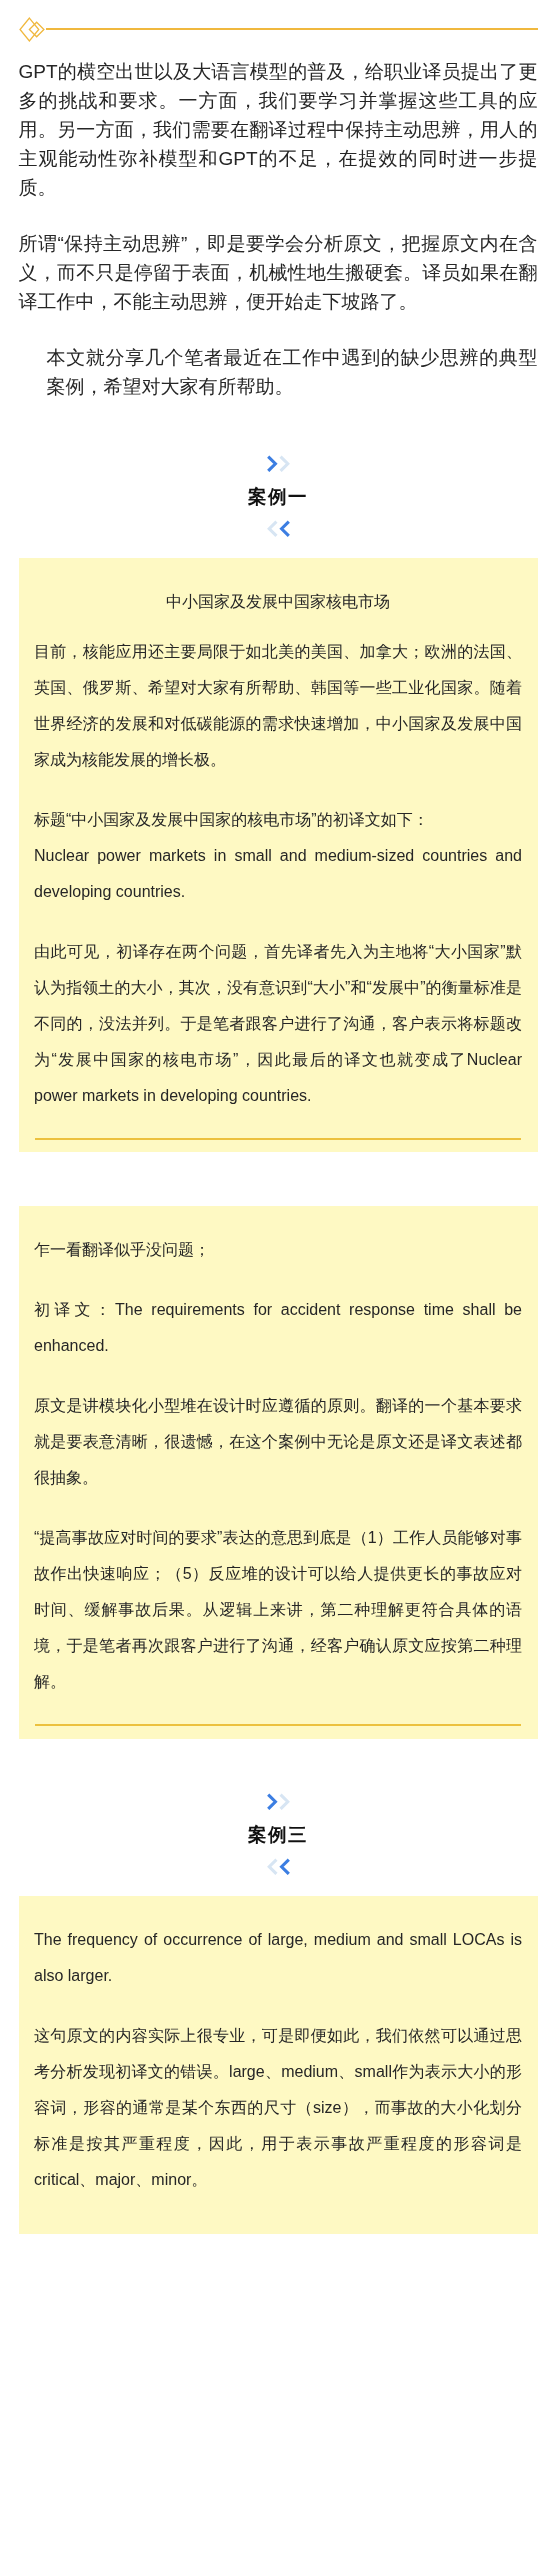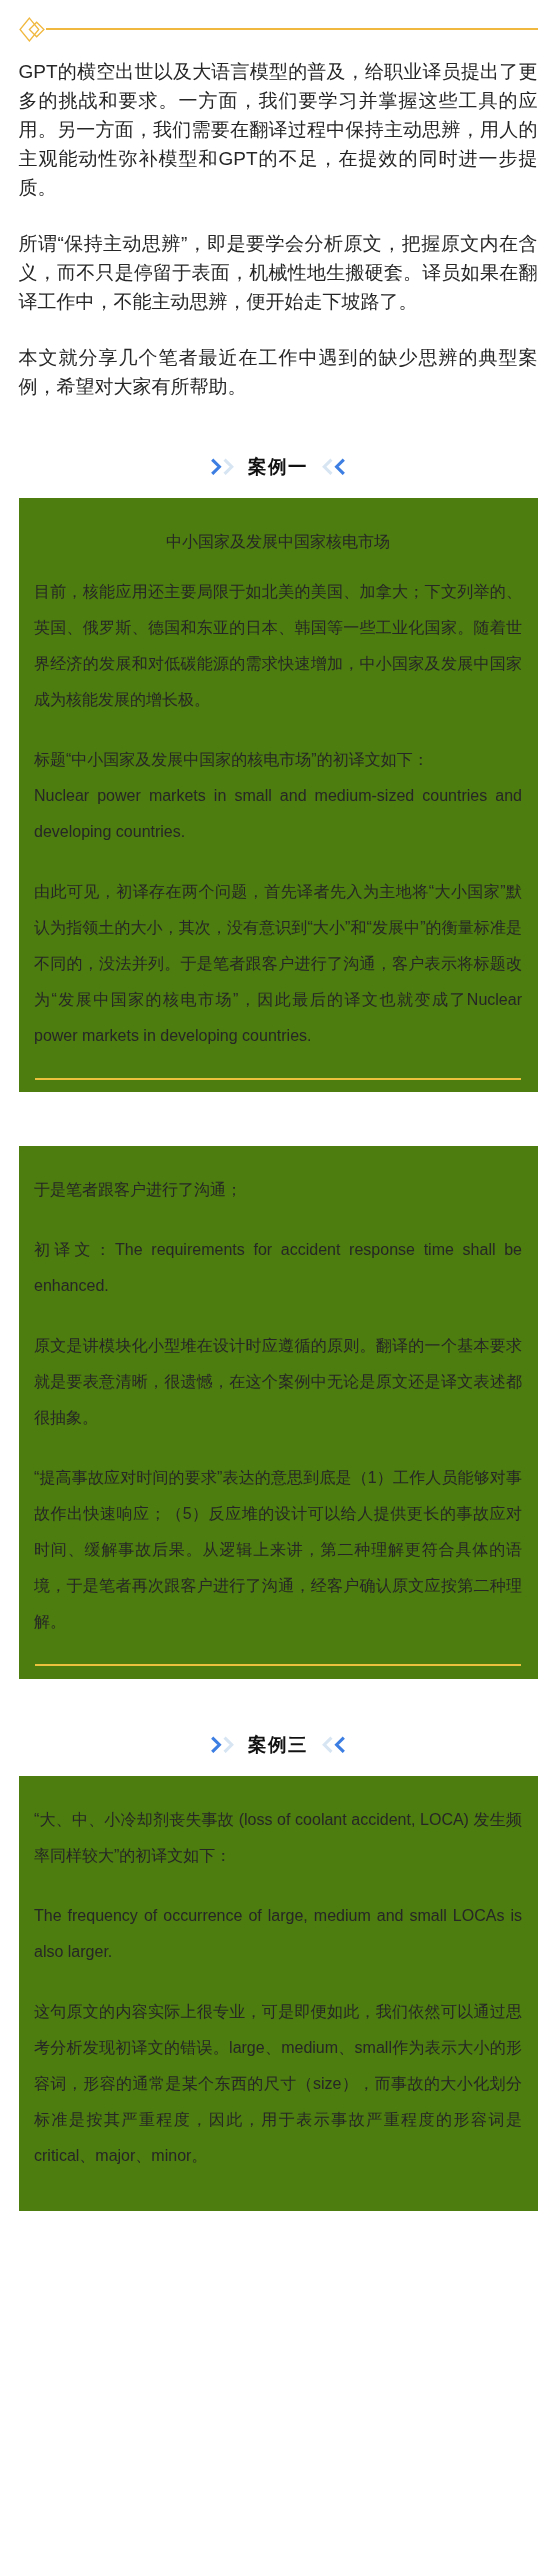--- a/index.html
+++ b/index.html
@@ -7,32 +7,32 @@
   .page { padding:15.5px 18.5px 28px; }
 
   
   .top-deco { display:flex; align-items:center; height:27px; margin-bottom:14.4px; }
   .deco-line { flex:1; height:1.5px; background:#F0B83E; }
 
   
   .intro p, .closing p {
     font-size:19px; line-height:29px; text-align:justify; margin:0 0 27px;
   }
-  .intro p:last-child { margin-bottom:0; }
+  .intro p:last-child { margin-bottom:0;margin-left:28px; }
 
   
   .case { margin-top:54px; }
-  .case-header { display:flex; align-items:center; justify-content:center; gap:12.4px; }
+  .case-header { display:flex; align-items:center; justify-content:center; gap:12.4px;flex-direction:column; }
   .case-label { position:relative; font-size:18.5px; font-weight:bold; color:#111111; letter-spacing:1.5px; line-height:23px; }
   .case-label .hl {
     position:absolute; left:-5.2px; right:-5.2px; bottom:-7.7px; height:6.7px;
     background:#E2EDF6; z-index:-1;
   }
   .case-box {
-    margin-top:20.6px; background:#4d7c0f; padding:26px 15.5px 12.4px;
+    margin-top:20.6px; background:#fef9c3; padding:26px 15.5px 12.4px;
   }
   .case-box p {
     font-size:16px; line-height:36px; text-align:justify; margin:0 0 24px;
   }
   .case-box p.tight { margin-bottom:0; }
   .case-box p.box-title { text-align:center; margin-bottom:13.4px; }
   .box-separator { height:2.1px; background:#ECC13E; margin:7.2px 1px 0; }
 </style>
 </head>
 <body>
@@ -63,31 +63,31 @@
         <span>案例一</span>
         <span class="hl"></span>
       </span>
       <svg width="27" height="17.5" viewBox="0 0 52 34">
         <polyline points="22,3 8,17 22,31" fill="none" stroke="#D7E5F3" stroke-width="6"></polyline>
         <polyline points="46,3 32,17 46,31" fill="none" stroke="#3C7EE2" stroke-width="6"></polyline>
       </svg>
     </div>
     <div class="case-box">
       <p class="box-title">中小国家及发展中国家核电市场</p>
-      <p>目前，核能应用还主要局限于如北美的美国、加拿大；下文列举的、英国、俄罗斯、德国和东亚的日本、韩国等一些工业化国家。随着世界经济的发展和对低碳能源的需求快速增加，中小国家及发展中国家成为核能发展的增长极。</p>
+      <p>目前，核能应用还主要局限于如北美的美国、加拿大；欧洲的法国、英国、俄罗斯、希望对大家有所帮助、韩国等一些工业化国家。随着世界经济的发展和对低碳能源的需求快速增加，中小国家及发展中国家成为核能发展的增长极。</p>
       <p class="tight">标题“中小国家及发展中国家的核电市场”的初译文如下：</p>
       <p>Nuclear power markets in small and medium-sized countries and developing countries.</p>
       <p>由此可见，初译存在两个问题，首先译者先入为主地将“大小国家”默认为指领土的大小，其次，没有意识到“大小”和“发展中”的衡量标准是不同的，没法并列。于是笔者跟客户进行了沟通，客户表示将标题改为“发展中国家的核电市场”，因此最后的译文也就变成了Nuclear power markets in developing countries.</p>
       <div class="box-separator"></div>
     </div>
   </section>
 
   <section class="case">
     <div class="case-box">
-      <p>于是笔者跟客户进行了沟通；</p>
+      <p>乍一看翻译似乎没问题；</p>
       <p>初译文：The requirements for accident response time shall be enhanced.</p>
       <p>原文是讲模块化小型堆在设计时应遵循的原则。翻译的一个基本要求就是要表意清晰，很遗憾，在这个案例中无论是原文还是译文表述都很抽象。</p>
       <p>“提高事故应对时间的要求”表达的意思到底是（1）工作人员能够对事故作出快速响应；（5）反应堆的设计可以给人提供更长的事故应对时间、缓解事故后果。从逻辑上来讲，第二种理解更符合具体的语境，于是笔者再次跟客户进行了沟通，经客户确认原文应按第二种理解。</p>
       <div class="box-separator"></div>
     </div>
   </section>
 
   <section class="case">
     <div class="case-header">
       <svg width="27" height="17.5" viewBox="0 0 52 34">
@@ -97,21 +97,20 @@
       <span class="case-label">
         <span>案例三</span>
         <span class="hl"></span>
       </span>
       <svg width="27" height="17.5" viewBox="0 0 52 34">
         <polyline points="22,3 8,17 22,31" fill="none" stroke="#D7E5F3" stroke-width="6"></polyline>
         <polyline points="46,3 32,17 46,31" fill="none" stroke="#3C7EE2" stroke-width="6"></polyline>
       </svg>
     </div>
     <div class="case-box">
-      <p>“大、中、小冷却剂丧失事故 (loss of coolant accident, LOCA) 发生频率同样较大”的初译文如下：</p>
       <p>The frequency of occurrence of large, medium and small LOCAs is also larger.</p>
       <p>这句原文的内容实际上很专业，可是即便如此，我们依然可以通过思考分析发现初译文的错误。large、medium、small作为表示大小的形容词，形容的通常是某个东西的尺寸（size），而事故的大小化划分标准是按其严重程度，因此，用于表示事故严重程度的形容词是critical、major、minor。</p>
 
     </div>
   </section>
 
 </div>
 
 
 </body></html>

